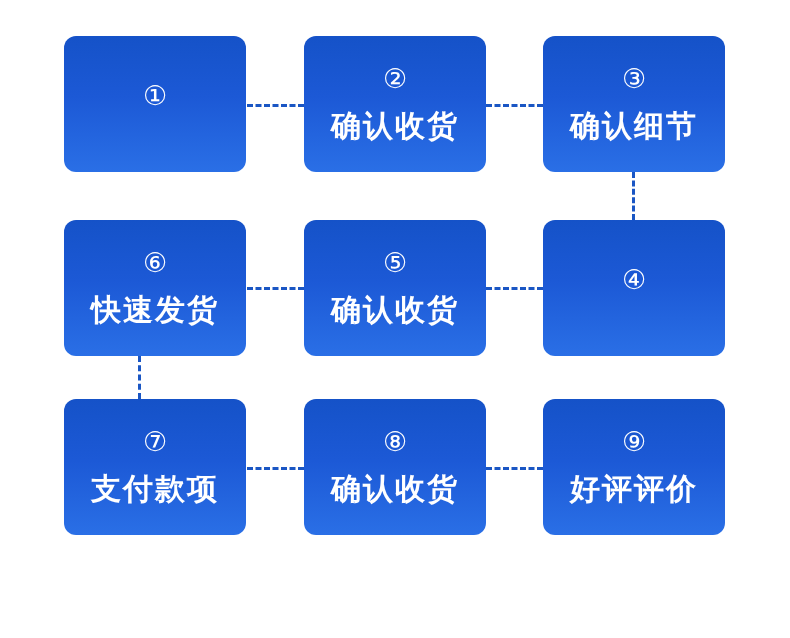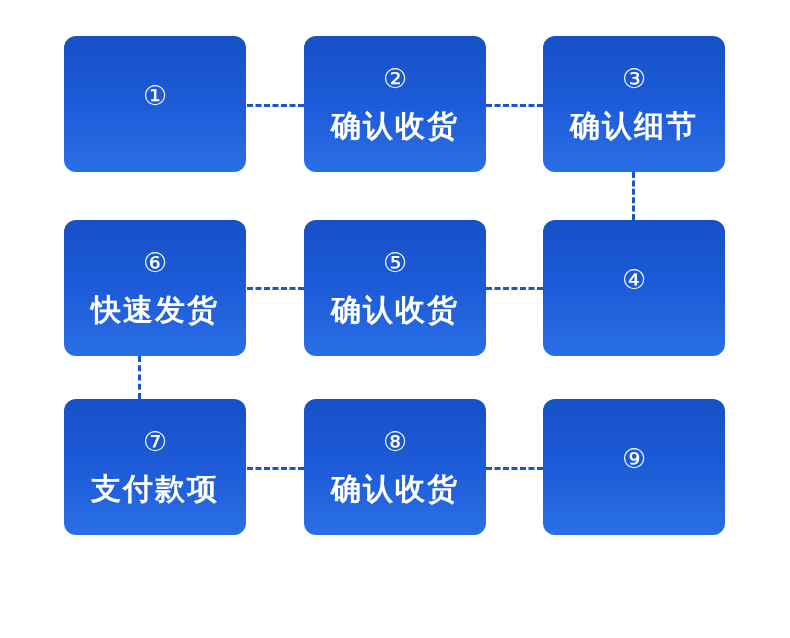--- a/index.html
+++ b/index.html
@@ -132,15 +132,16 @@
     <div class="step-label">支付款项</div>
   </div>
 
   <div class="step-box row-3 col-2">
     <div class="step-number">⑧</div>
     <div class="step-label">确认收货</div>
   </div>
 
   <div class="step-box row-3 col-3">
     <div class="step-number">⑨</div>
+    <div class="step-label">好评评价</div>
   </div>
 
 </div>
 
 </body></html>

